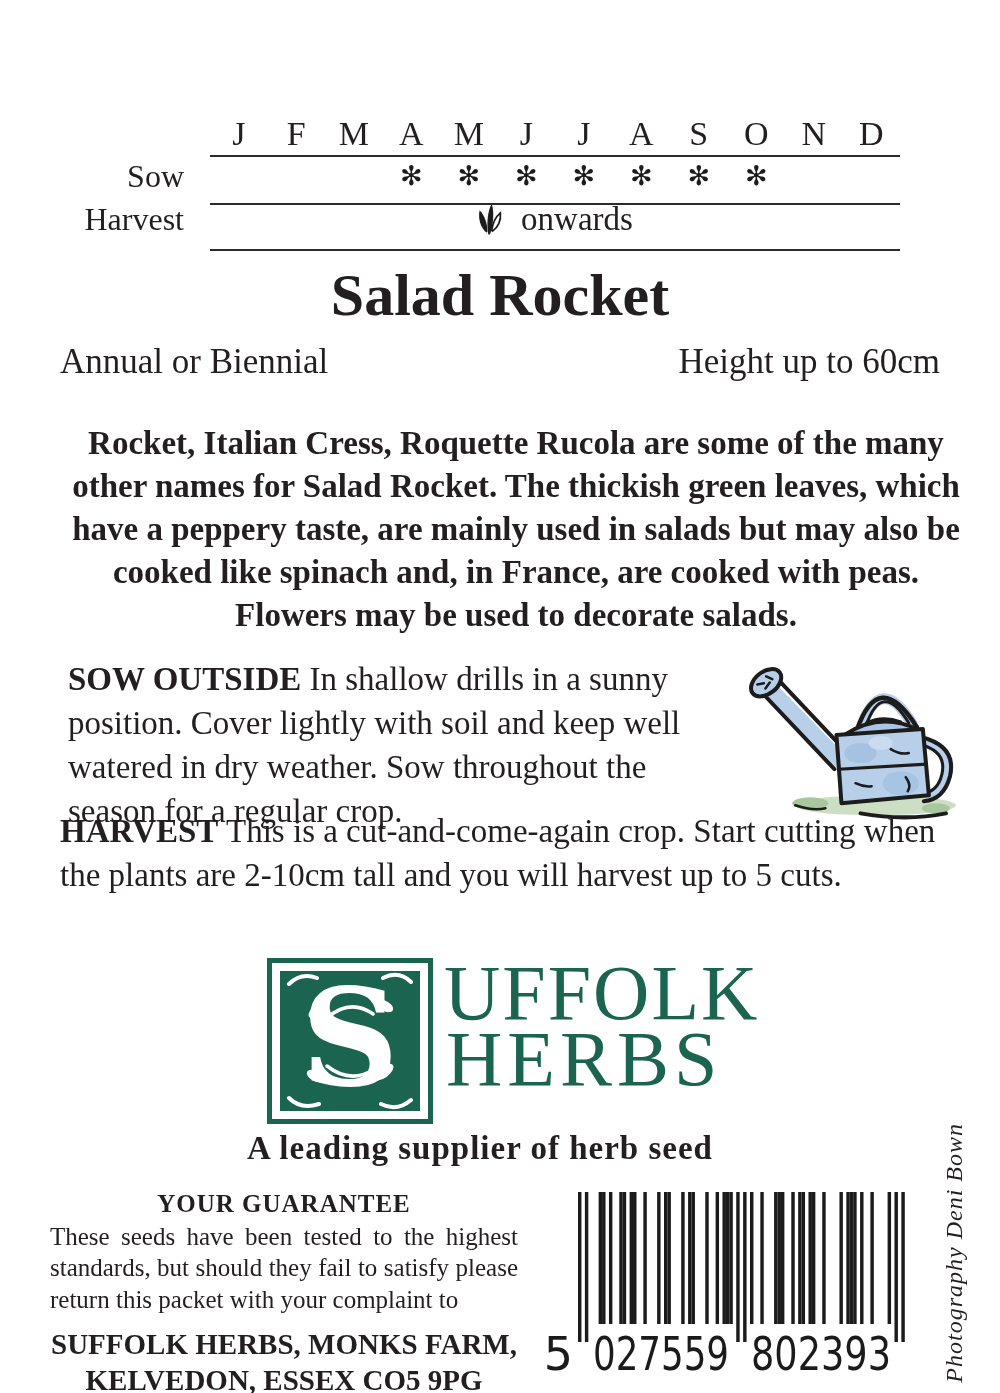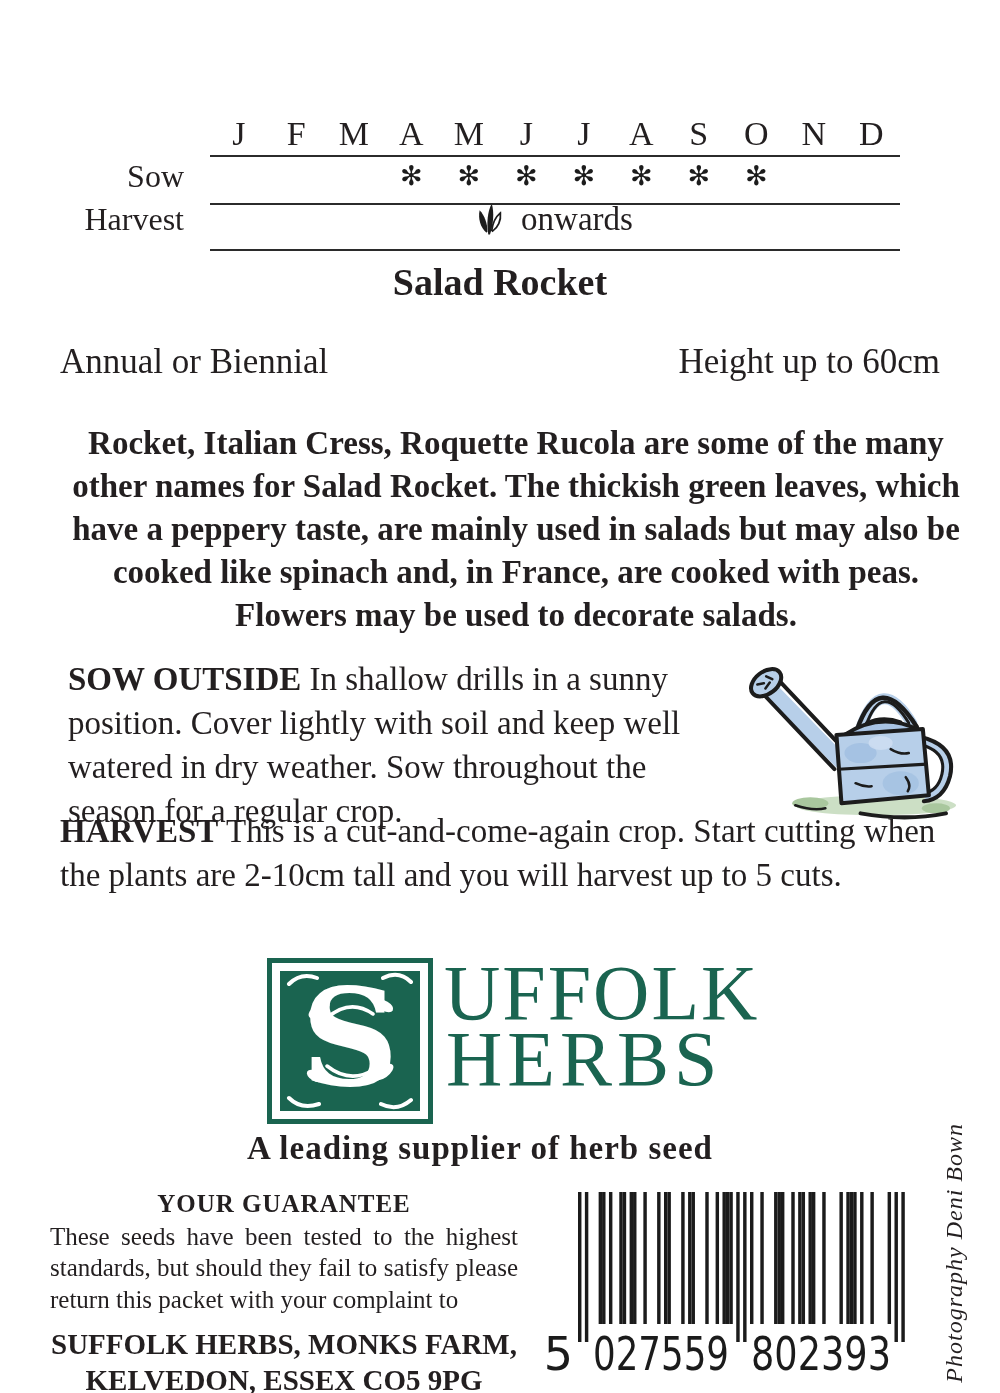--- a/index.html
+++ b/index.html
@@ -17,21 +17,21 @@
   .cal-cell{text-align:center;}
   .month-cell{font-size:34px;line-height:1;padding-bottom:4px;}
   .sow-sym{font-family:"DejaVu Sans",sans-serif;font-size:27px;line-height:1;color:#1c1c1c;}
   .cal-label{font-size:32px;text-align:right;padding-right:26px;line-height:1;}
   .harvest-span{grid-column:2 / -1;display:flex;align-items:center;justify-content:center;gap:18px;}
   .harvest-span span{font-size:33px;}
   .cal-line{position:absolute;left:150px;right:0;height:2px;background:#2b2b2b;}
   .line1{top:44px;}.line2{top:92px;}.line3{top:138px;}
   
   .title{position:absolute;top:262px;left:0;width:100%;margin:0;text-align:center;
-         font-size:38px;font-weight:bold;letter-spacing:0;line-height:1.1;}
+         font-size:60px;font-weight:bold;letter-spacing:0;line-height:1.1;}
   .subtitle-row{position:absolute;top:344px;left:60px;right:60px;display:flex;
                 justify-content:space-between;font-size:35px;line-height:1;}
   
   .description{position:absolute;top:406px;left:50px;width:900px;margin:16px;
                text-align:center;font-size:33px;font-weight:bold;line-height:1.30;}
   .sow-section{position:absolute;top:658px;left:60px;width:888px;font-size:33px;line-height:1.33;margin-left:8px;}
   .sow-section p{margin:0;}
   .can-wrap{float:right;width:216px;height:170px;margin:-6px 0 4px 16px;}
   .harvest-section{position:absolute;top:810px;left:60px;width:880px;margin:0;
                    font-size:33px;line-height:1.33;}

